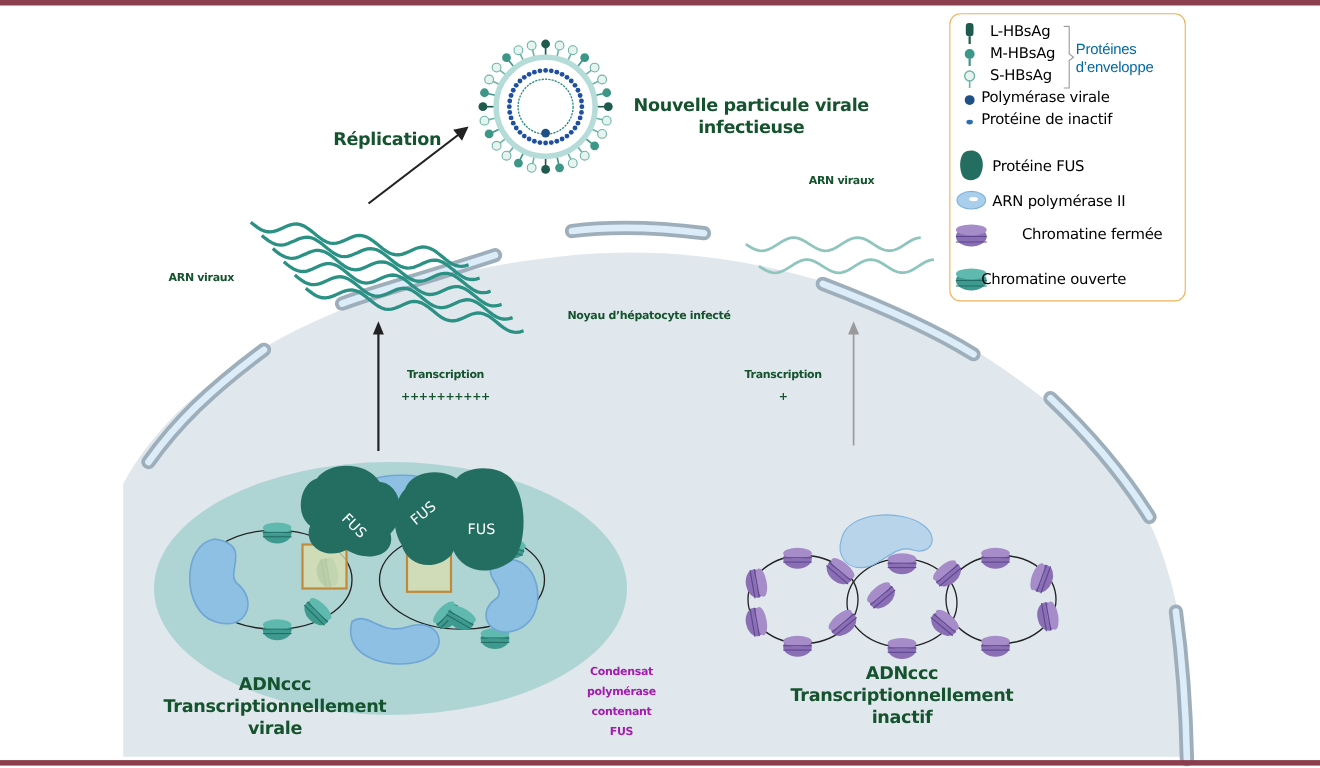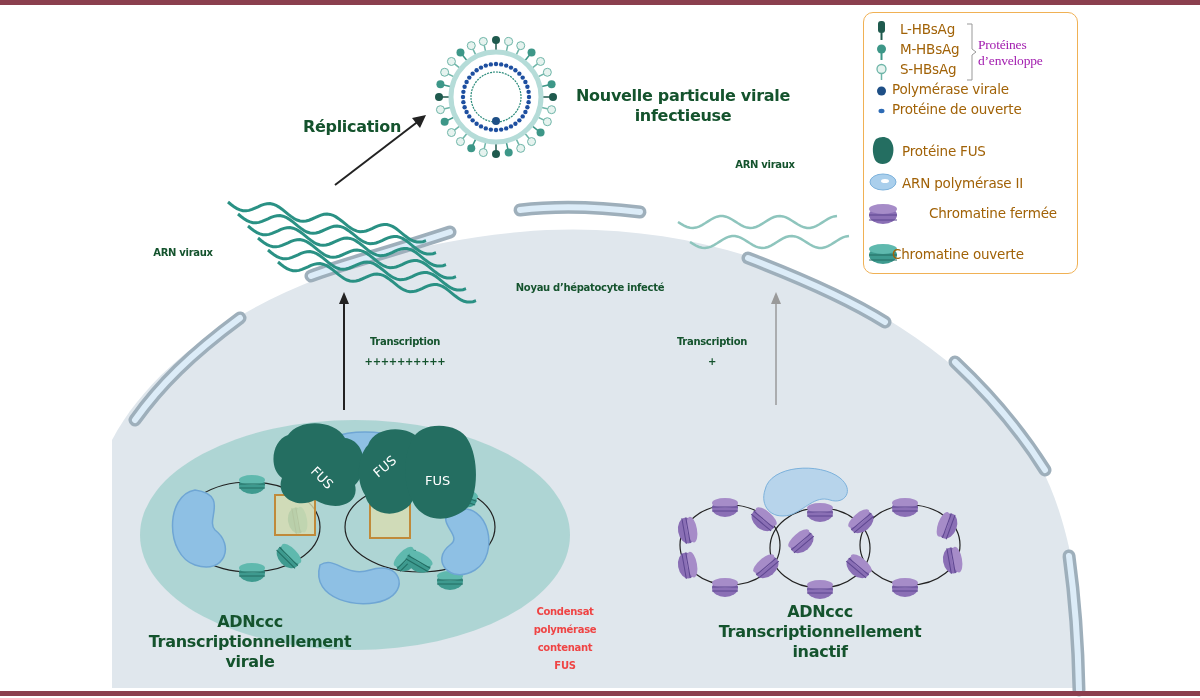--- a/index.html
+++ b/index.html
@@ -5,28 +5,28 @@
   html, body { margin: 0; padding: 0; background: #ffffff; }
   body { width: 1200px; height: 698px; position: relative; overflow: hidden;
          font-family: "DejaVu Sans", sans-serif; }
   .bar-top { position: absolute; left: 0; top: 0; width: 1200px; height: 5px; background: #8b3f4e; }
   .bar-bottom { position: absolute; left: 0; top: 691px; width: 1200px; height: 5px; background: #8b3f4e; }
   #scene { position: absolute; left: 0; top: 0; }
   .lbl { position: absolute; font-family: "DejaVu Sans", sans-serif; font-weight: bold;
          color: #14532d; text-align: center; line-height: 1.2; letter-spacing: -0.3px; }
   .lbl.small { font-size: 10px; }
   .lbl.mid { font-size: 16px; }
-  .lbl.green { color: #ef4444; }
+  .lbl.green { color: #a21caf; }
   .legend { position: absolute; left: 863px; top: 12px; width: 215px; height: 262px;
             border: 1.5px solid #f0b155; border-radius: 10px; background: #ffffff; box-sizing: border-box; }
-  .leg-item { position: absolute; left: 36px; font-size: 13.5px; color: #a16207; white-space: nowrap;
+  .leg-item { position: absolute; left: 36px; font-size: 13.5px; color: #000000; white-space: nowrap;
               font-family: "DejaVu Sans", sans-serif; letter-spacing: -0.2px; }
   .leg-icon { position: absolute; }
-  .brace-label { position: absolute; left: 114px; top: 24px; font-size: 13.5px; color: #a21caf; line-height: 1.15;
-                 font-family: Liberation Serif, serif; letter-spacing: -0.2px; }
+  .brace-label { position: absolute; left: 114px; top: 24px; font-size: 13.5px; color: #0369a1; line-height: 1.15;
+                 font-family: Liberation Sans, sans-serif; letter-spacing: -0.2px; }
 </style>
 </head>
 <body>
 
 <div class="bar-top"></div>
 
 <svg id="scene" width="1200" height="698" viewBox="0 0 1200 698">
   <defs>
     <clipPath id="nucClip">
         <rect x="0" y="0" width="1200" height="688"></rect>
@@ -416,21 +416,21 @@
   <div class="leg-item" style="top:28px;">M-HBsAg</div>
   <div class="leg-item" style="top:48px;text-align:right;">S-HBsAg</div>
   <svg class="leg-icon" style="left:102px;top:10px;" width="12" height="58">
     <path d="M1,1 L6,1 L6,26 L10,29 L6,32 L6,57 L1,57" fill="none" stroke="#999" stroke-width="1"></path>
   </svg>
   <div class="brace-label">
     <div>Protéines</div>
     <div>d’enveloppe</div>
   </div>
   <div class="leg-item" style="left:28px;top:68px;">Polymérase virale</div>
-  <div class="leg-item" style="left:28px;top:88px;">Protéine de ouverte</div>
+  <div class="leg-item" style="left:28px;top:88px;">Protéine de inactif</div>
 
   <svg class="leg-icon" style="left:4px;top:122px;" width="30" height="135">
     <path d="M8,4 C14,0 22,2 24,8 C27,14 25,22 22,26 C18,30 10,30 7,25 C4,18 4,9 8,4 Z" fill="#246e61"></path>
     <g>
         <ellipse cx="15" cy="47" rx="13" ry="8" fill="#aacfec" stroke="#7db2dc" stroke-width="1"></ellipse>
         <ellipse cx="17" cy="46" rx="4" ry="2" fill="#ffffff"></ellipse>
       </g>
     <g>
         <ellipse cx="15" cy="80" rx="14" ry="9" fill="#8a6fb5"></ellipse>
         <ellipse cx="15" cy="74" rx="14" ry="5" fill="#a68cc8"></ellipse>

